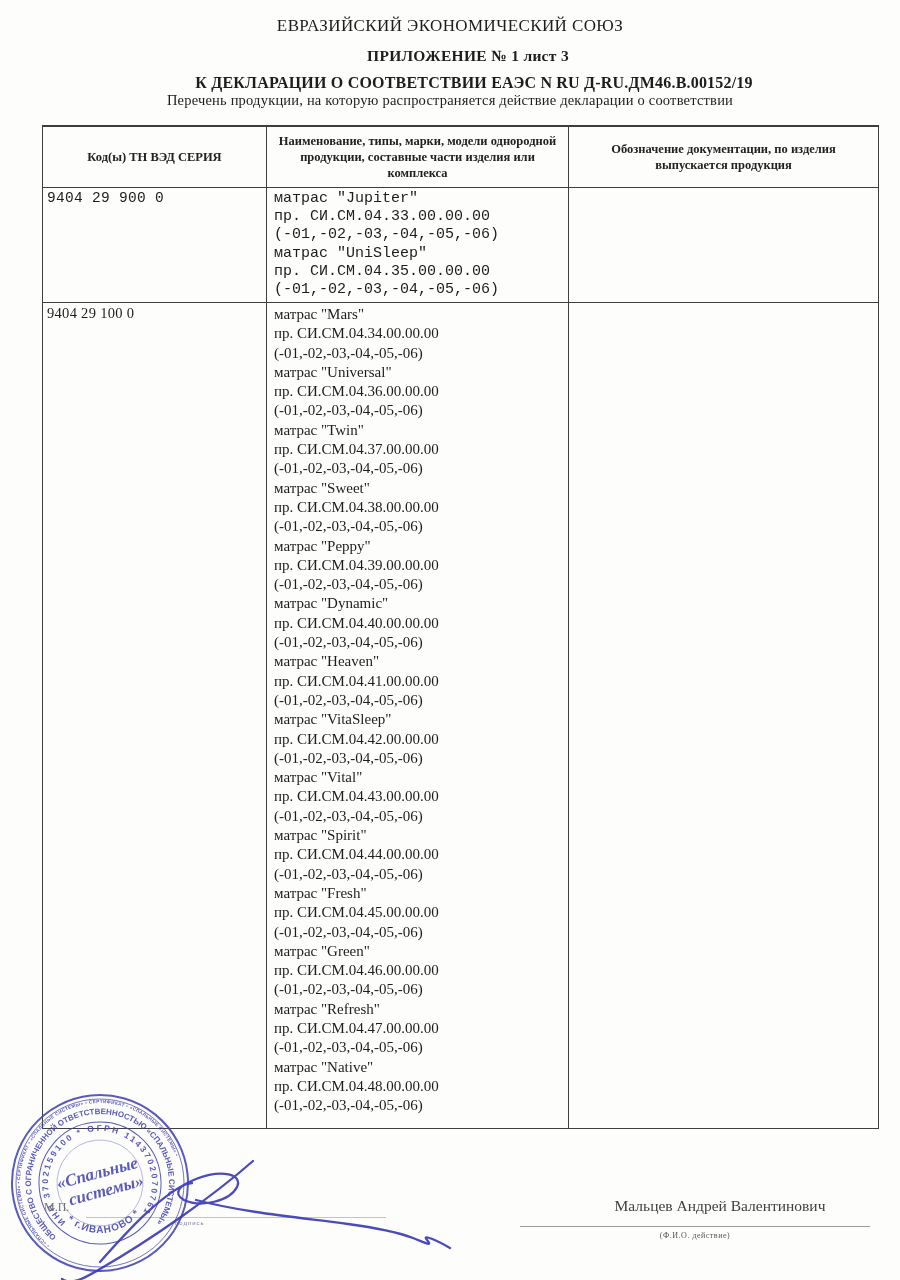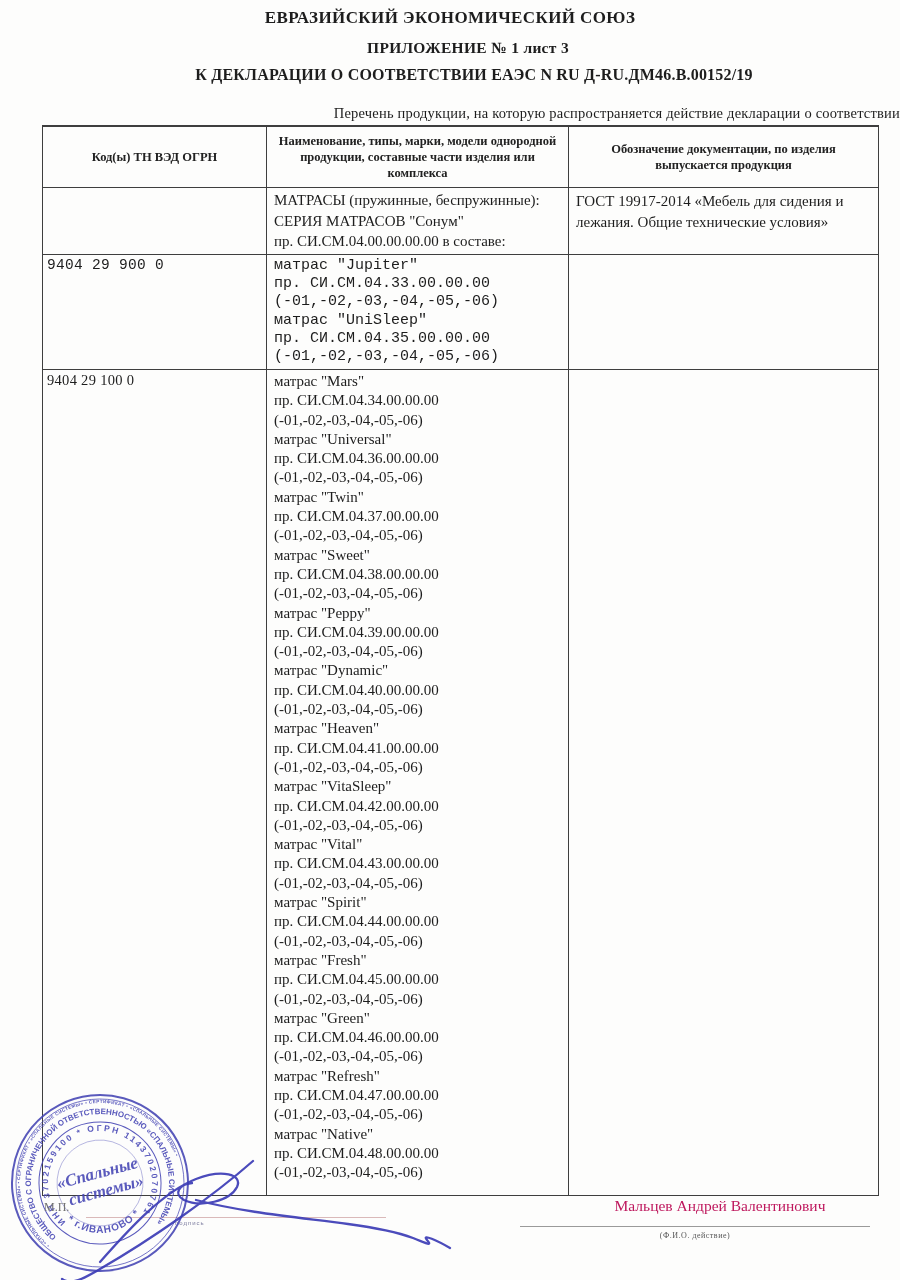--- a/index.html
+++ b/index.html
@@ -5,24 +5,24 @@
   html,body{margin:0;padding:0;}
   body{
     width:900px;height:1280px;position:relative;overflow:hidden;
     background:#fdfdfc;
     font-family:"Liberation Serif", serif;
     color:#1d1d1d;
   }
   .page{position:absolute;inset:0;}
   
   .doc-header{position:absolute;top:8px;left:0;width:900px;text-align:center;}
-  .h-line1{font-size:17px;font-weight:bold;letter-spacing:.4px;}
+  .h-line1{font-size:17px;font-weight:normal;letter-spacing:.4px;margin-top:8px;}
   .h-line2{font-size:15.5px;font-weight:bold;margin-top:11px;letter-spacing:.3px;margin-left:36px;}
   .h-line3{font-size:16px;font-weight:bold;margin-top:9px;letter-spacing:.2px;padding-left:48px;}
-  .h-caption{font-size:14.5px;margin-top:21px;letter-spacing:.2px;text-align:right;}
+  .h-caption{font-size:14.5px;letter-spacing:.2px;}
   
   table.decl{
     position:absolute;left:42px;top:125px;width:836px;
     border-collapse:collapse;table-layout:fixed;
     font-size:15px;
   }
   table.decl td,table.decl th{
     border:1px solid #3e3e3e;vertical-align:top;text-align:left;
     overflow:hidden;
   }
@@ -42,21 +42,21 @@
   tr.r2 .cell-prod{line-height:18.2px;}
   tr.r3 .cell-prod{line-height:19.3px;}
   .tline{white-space:nowrap;}
   
   .mp-mark{position:absolute;left:44px;top:1192px;font-size:12px;color:#737373;z-index:5;margin-top:8px;}
   .sign-line{position:absolute;left:86px;top:1217px;width:300px;height:1px;
     background:rgba(190,130,130,.55);z-index:1;}
   .sign-label{position:absolute;left:175px;top:1220px;font-size:6px;color:#7d7da0;
     font-family:"Liberation Sans",sans-serif;letter-spacing:1px;z-index:1;}
   .applicant-name{position:absolute;left:560px;top:1197px;width:320px;text-align:center;
-    font-size:15.5px;color:#be185d;}
+    font-size:15.5px;color:#404040;}
   .fio-line{position:absolute;left:520px;top:1226px;width:350px;height:1px;background:#9a9a9a;}
   .fio-label{position:absolute;left:520px;top:1231px;width:350px;text-align:center;
     font-size:8px;color:#555;letter-spacing:.5px;}
   .stamp-svg{position:absolute;left:0px;top:1083px;z-index:2;opacity:.88;}
   .sig-svg{position:absolute;left:40px;top:1140px;z-index:3;}
   .stamp-text{font-family:"Liberation Sans",sans-serif;font-weight:bold;}
 </style>
 </head>
 <body>
 
@@ -70,32 +70,23 @@
   </div>
 
   <table class="decl">
     <colgroup>
         <col class="c1">
         <col class="c2">
         <col class="c3">
       </colgroup>
     <tbody>
         <tr class="hdr">
-      <th>Код(ы) ТН ВЭД ОГРН</th>
+      <th>Код(ы) ТН ВЭД СЕРИЯ</th>
       <th>Наименование, типы, марки, модели однородной продукции, составные части изделия или комплекса</th>
       <th>Обозначение документации, по изделия выпускается продукция</th>
-    </tr>
-    <tr class="r1">
-      <td class="cell-code"></td>
-      <td class="cell-prod">
-            <div class="tline">МАТРАСЫ (пружинные, беспружинные):</div>
-            <div class="tline">СЕРИЯ МАТРАСОВ "Сонум"</div>
-            <div class="tline">пр. СИ.СМ.04.00.00.00.00 в составе:</div>
-          </td>
-      <td class="cell-doc">ГОСТ 19917-2014 «Мебель для сидения и лежания. Общие технические условия»</td>
     </tr>
     <tr class="r2">
       <td class="cell-code">9404 29 900 0</td>
       <td class="cell-prod">
             <div class="tline">матрас "Jupiter"</div>
             <div class="tline">пр. СИ.СМ.04.33.00.00.00</div>
             <div class="tline">(-01,-02,-03,-04,-05,-06)</div>
             <div class="tline">матрас "UniSleep"</div>
             <div class="tline">пр. СИ.СМ.04.35.00.00.00</div>
             <div class="tline">(-01,-02,-03,-04,-05,-06)</div>

